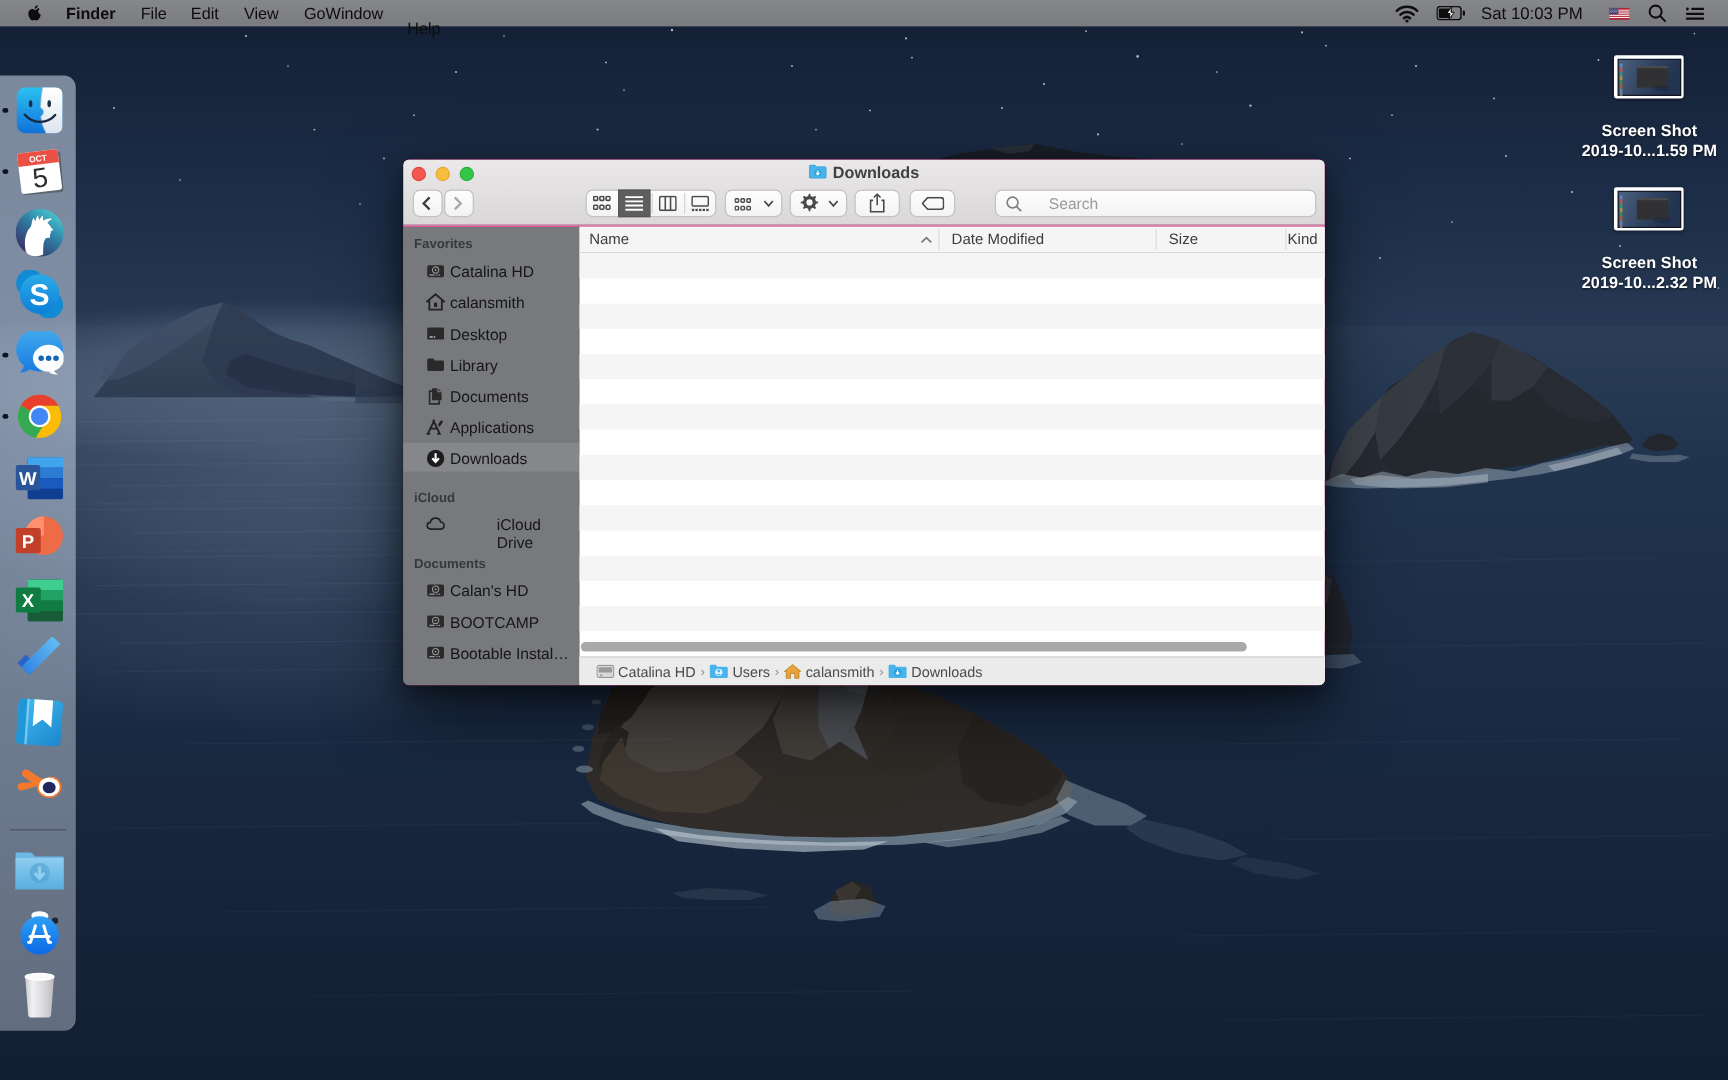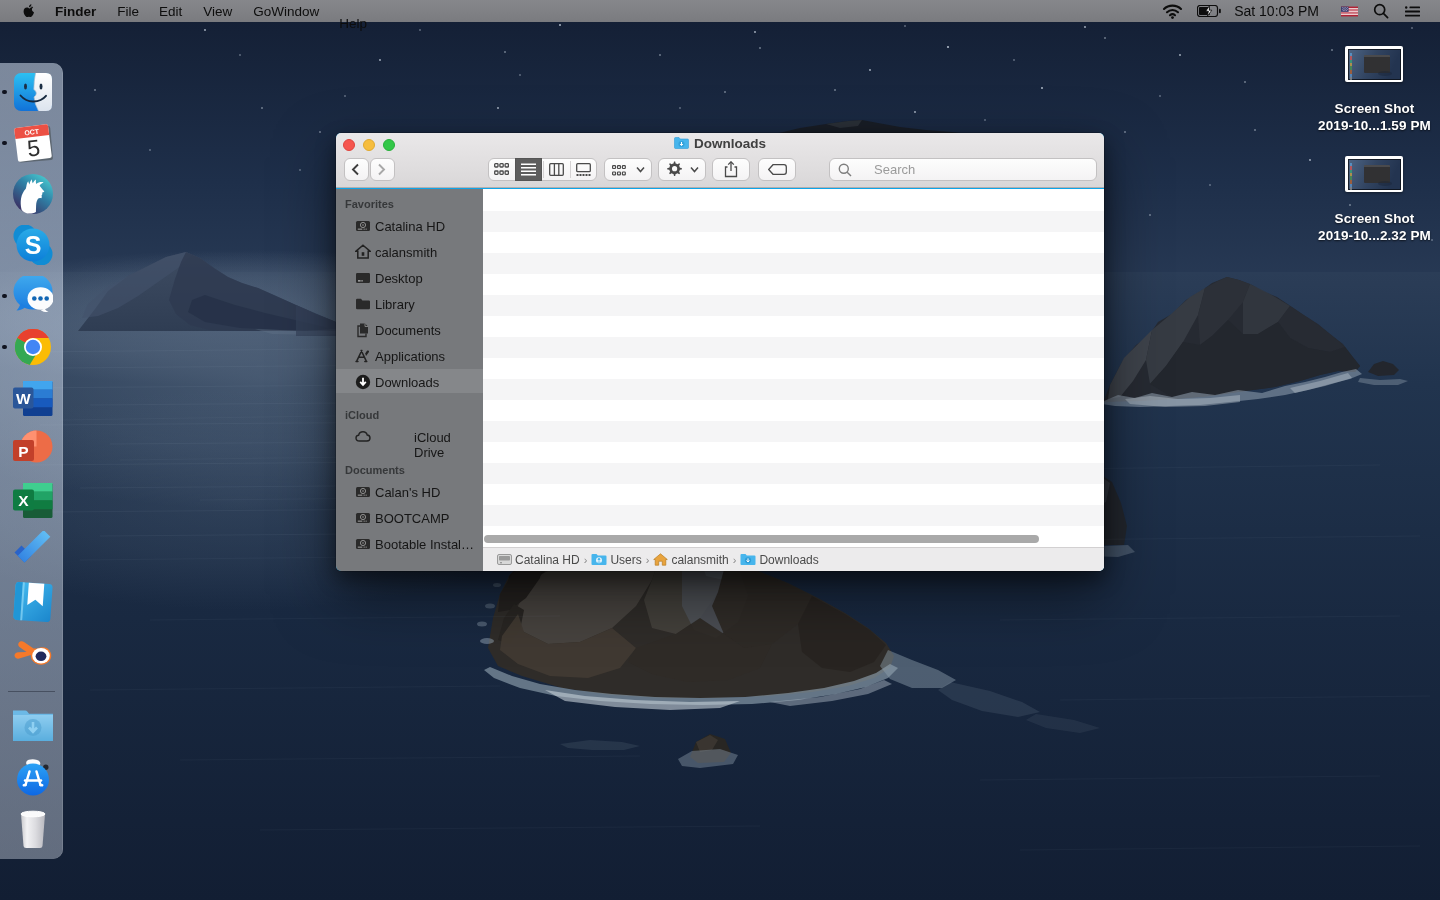--- a/index.html
+++ b/index.html
@@ -23,21 +23,21 @@
   padding:2.5px; box-shadow:0 1px 3px rgba(0,0,0,0.4); }
 .dthumb .inner { position:relative; width:100%; height:100%; background:linear-gradient(115deg,#4b6180 5%,#36496688 45%,#233450 80%); background-color:#2c3e5a; overflow:hidden; box-shadow:inset 0 0 0 1px rgba(10,12,18,0.75); }
 .dthumb .minidock { position:absolute; left:2px; top:4px; width:2px; height:88%;
   background:linear-gradient(#5a9ad0 0 12%, #c55 12% 25%, #38a078 25% 38%, #c89a45 38% 50%, #4a9050 50% 64%, #b06030 64% 78%, #5a90c8 78% 90%, #888 90% 100%); opacity:.8; }
 .dthumb .miniwin { position:absolute; left:16px; top:6px; width:26px; height:18px; background:#313133; border-top:2px solid #4a4a4c; border-radius:1px; }
 .dthumb .minirock { position:absolute; left:30px; top:22px; width:14px; height:5px; background:#16203255; background-color:#18223466; border-radius:50%; }
 .dlabel { position:absolute; left:1309px; width:131px; text-align:center; color:#fff; font-weight:bold;
   font-size:13.5px; line-height:16.5px; text-shadow:0 1px 2px rgba(0,0,0,0.65); letter-spacing:0.1px; }
 
 #win { position:absolute; left:336px; top:133px; width:768px; height:438px; border-radius:5px;
-  box-shadow:0 8px 20px rgba(0,0,0,0.45), 0 24px 60px rgba(0,0,0,0.5), 0 0 0 0.5px rgba(0,0,0,0.35); overflow:hidden; background:#0ea5e9; }
+  box-shadow:0 8px 20px rgba(0,0,0,0.45), 0 24px 60px rgba(0,0,0,0.5), 0 0 0 0.5px rgba(0,0,0,0.35); overflow:hidden; background:#ec4899; }
 #titlebar { position:absolute; left:0; top:0; width:768px; height:55px;
   background:linear-gradient(#eae8e9,#d9d7d8); border-bottom:1px solid #b1afb0; }
 .tl { position:absolute; top:6px; width:12px; height:12px; border-radius:50%; }
 #wtitle { position:absolute; top:3px; left:0; width:768px; text-align:center; font-size:13.5px; font-weight:bold; color:#404040; }
 .tbtn { position:absolute; top:25px; height:23px; background:linear-gradient(#fdfdfd,#f4f3f4); border:1px solid #c3c1c2; border-radius:6px; }
 
 #sidebar { position:absolute; left:0; top:56px; width:147px; height:382px; background:#77797c; }
 #sbsel { position:absolute; left:0; top:180px; width:147px; height:24px; background:#85878a; }
 .sbh { position:absolute; left:9px; font-size:11px; font-weight:bold; color:#36383a; }
 .sbrow { position:absolute; left:39px; font-size:13px; color:#161616; }
@@ -677,20 +677,32 @@
           <circle cx="8" cy="7" r="2.6" fill="none" stroke="#9a9a9a" stroke-width="0.9"></circle>
           <circle cx="8" cy="7" r="0.8" fill="#9a9a9a"></circle>
           <rect x="2.8" y="10.6" width="4.5" height="1.1" fill="#9a9a9a"></rect>
           <rect x="8.6" y="10.6" width="1.1" height="1.1" fill="#9a9a9a"></rect>
           <rect x="10.6" y="10.6" width="1.1" height="1.1" fill="#9a9a9a"></rect>
         </svg>
         <div class="sbrow" style="top:348px;">Bootable Instal…</div>
       </div>
 
   <div id="content">
+    <div id="colhead">
+      <span class="ct" style="left:8px;">Name</span>
+      <svg style="position:absolute; left:284px; top:8px;" width="10" height="6" viewBox="0 0 10 6">
+            <path d="M1 5 L5 1 L9 5" stroke="#777" stroke-width="1.4" fill="none"></path>
+          </svg>
+      <div class="sep" style="left:299px;"></div>
+      <span class="ct" style="left:310px;">Date Modified</span>
+      <div class="sep" style="left:480px;"></div>
+      <span class="ct" style="left:491px;">Size</span>
+      <div class="sep" style="left:588px;"></div>
+      <span class="ct" style="left:590px;">Kind</span>
+    </div>
     <div id="rows">
           <div class="stripe" style="top:22px;"></div>
           <div class="stripe" style="top:64px;"></div>
           <div class="stripe" style="top:106px;"></div>
           <div class="stripe" style="top:148px;"></div>
           <div class="stripe" style="top:190px;"></div>
           <div class="stripe" style="top:232px;"></div>
           <div class="stripe" style="top:274px;"></div>
           <div class="stripe" style="top:316px;"></div>
           <div class="stripe" style="top:358px;"></div>

